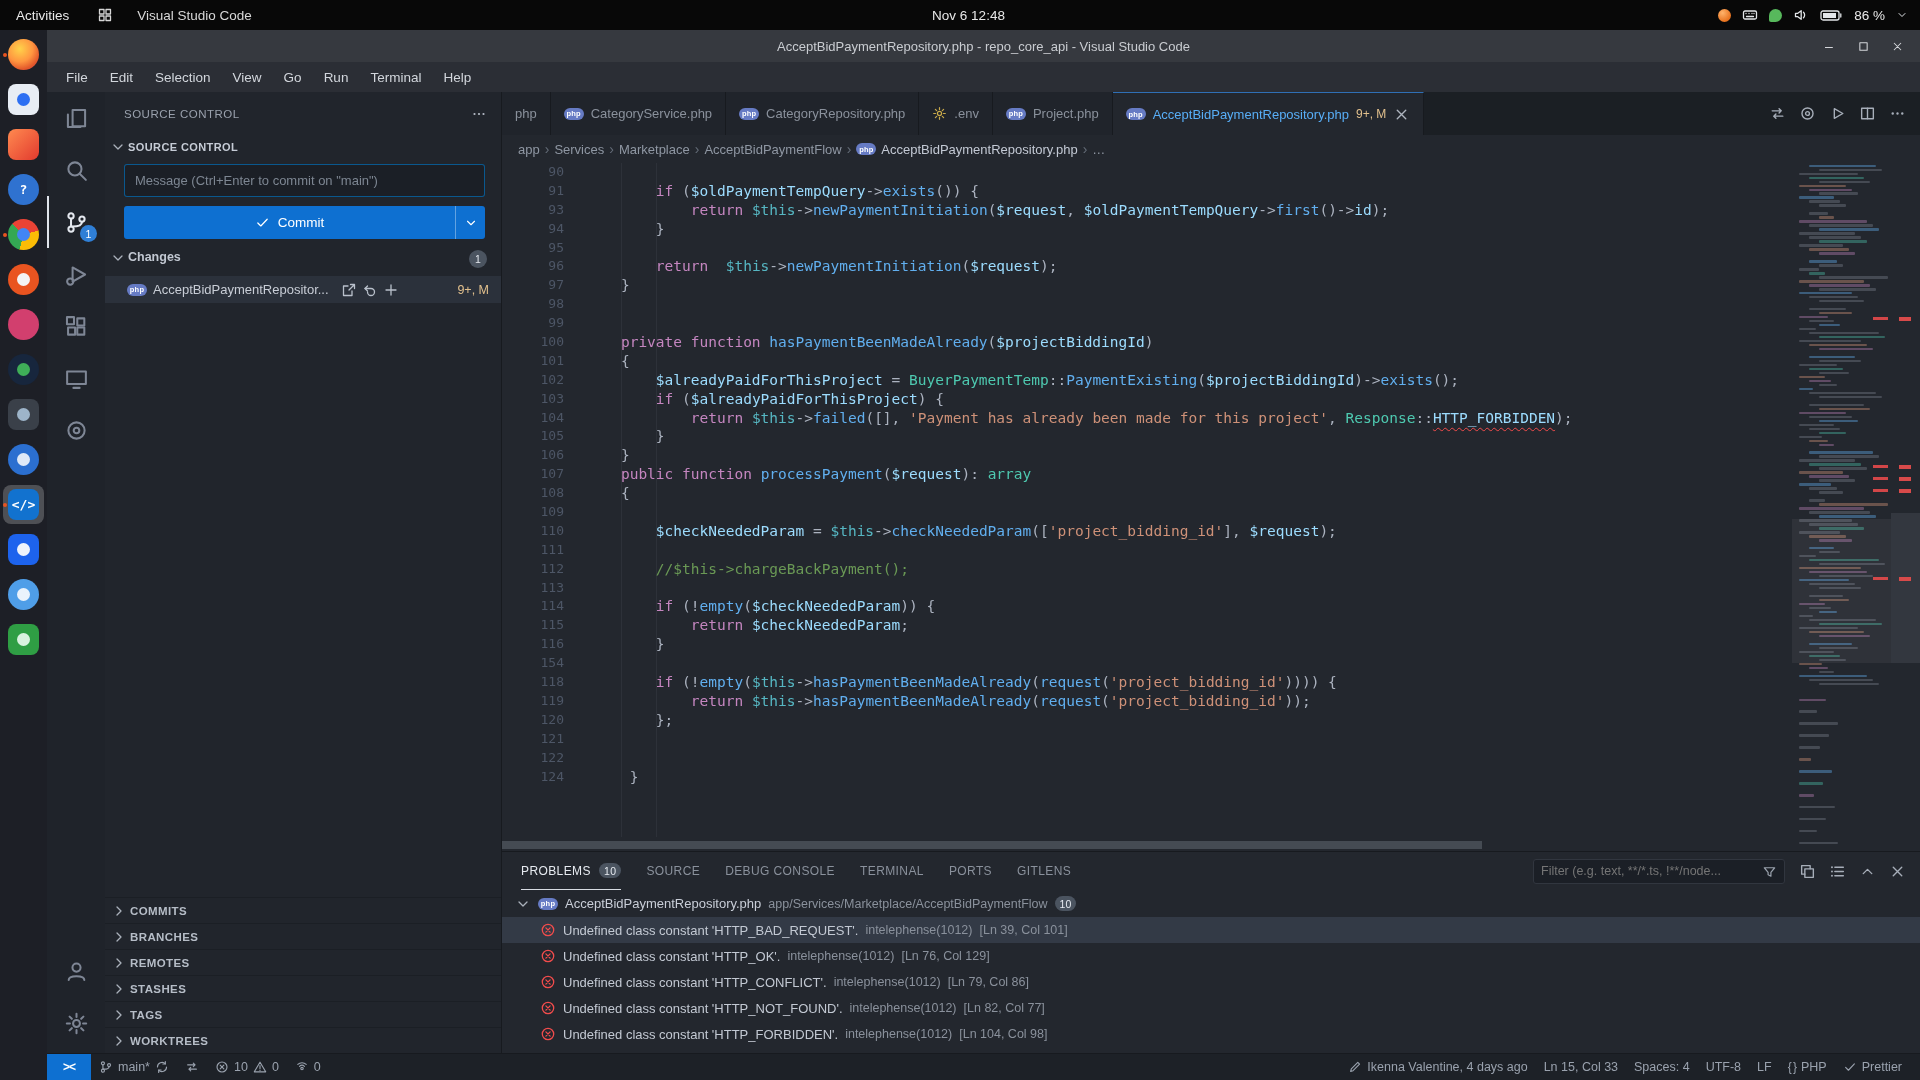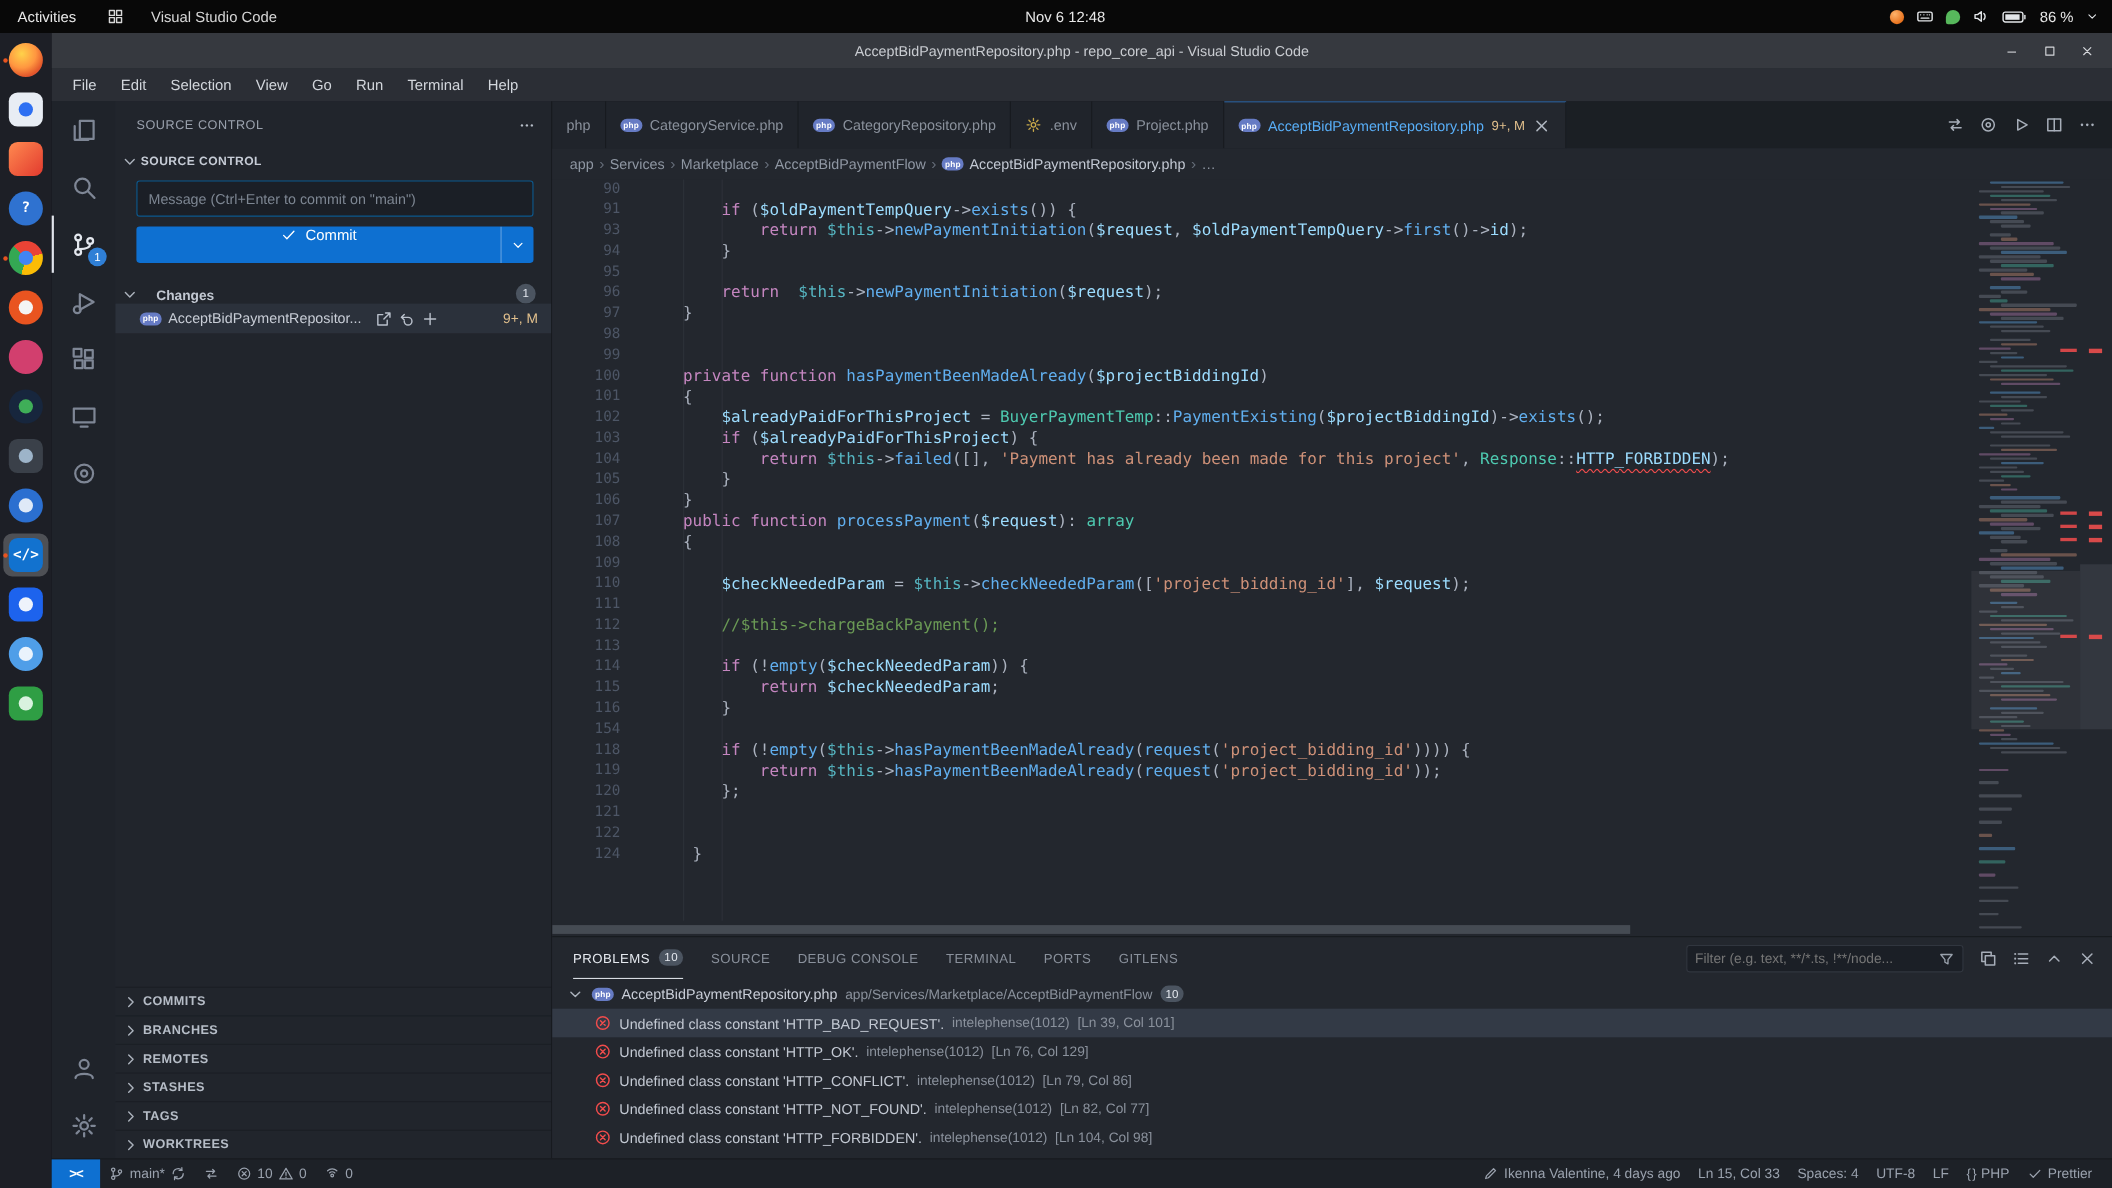--- a/index.html
+++ b/index.html
@@ -55,25 +55,25 @@
   .ab-bottom{margin-top:auto;padding-bottom:4px;display:flex;flex-direction:column;align-items:center;}
 
   
   .sidebar{width:397px;flex:none;background:#21252c;border-right:1px solid #171a1f;display:flex;flex-direction:column;min-height:0;color:#aab1bb;}
   .sb-title{height:43px;flex:none;display:flex;align-items:center;padding:0 14px 0 19px;font-size:11.5px;letter-spacing:.5px;color:#9aa1ad;}
   .sb-title .ic{margin-left:auto;color:#b6bdc7;}
   .scm-header{height:24px;flex:none;display:flex;align-items:center;gap:2px;padding-left:5px;font-size:11px;font-weight:bold;letter-spacing:.4px;color:#c6ccd6;}
   .scm-input{display:block;flex:none;height:33px;margin:5px 16px 9px 19px;background:#1b1f26;border:1px solid rgba(0,127,212,.60);border-radius:3px;outline:none;color:#c8cdd6;font-family:"Liberation Sans",sans-serif;font-size:13px;padding:0 10px;}
   .scm-input::placeholder{color:#7d8692;}
   .commit-btn{flex:none;height:33px;margin:0 16px 11px 19px;display:flex;border-radius:3px;overflow:hidden;background:#0e70d1;}
-  .cb-main{flex:1;display:flex;justify-content:center;gap:8px;color:#fff;font-size:13.5px;border-right:1px solid rgba(255,255,255,.35);}
+  .cb-main{flex:1;display:flex;align-items:center;justify-content:center;gap:8px;color:#fff;font-size:13.5px;border-right:1px solid rgba(255,255,255,.35);}
   .cb-main .ic{width:15px;height:15px;}
   .cb-arrow{width:29px;display:flex;align-items:center;justify-content:center;color:#fff;}
   .cb-arrow .ic{width:14px;height:14px;}
-  .changes-row{height:26px;flex:none;display:flex;align-items:flex-end;gap:16px;padding:0 14px 0 5px;font-size:12.5px;font-weight:bold;color:#c2c8d2;}
+  .changes-row{height:26px;flex:none;display:flex;align-items:flex-start;gap:2px;padding:0 14px 0 5px;font-size:12.5px;font-weight:bold;color:#c2c8d2;}
   .badge-circle{margin-left:auto;min-width:18px;height:18px;border-radius:50%;background:#4b5460;color:#e3e7ee;font-size:10.5px;font-weight:normal;display:flex;align-items:center;justify-content:center;}
   .file-row{height:27px;flex:none;display:flex;align-items:center;gap:6px;padding:0 12px 0 22px;background:#2b313b;font-size:13px;color:#c8cdd6;}
   .file-actions{display:flex;align-items:center;gap:5px;margin-left:6px;color:#b9c0cb;}
   .file-actions .ic{width:16px;height:16px;}
   .file-status{margin-left:auto;color:#e2c08d;font-size:12.5px;}
   .sb-spacer{flex:1;}
   .sb-sections{flex:none;}
   .sec{height:26px;display:flex;align-items:center;gap:3px;padding-left:6px;font-size:11.5px;font-weight:bold;letter-spacing:.4px;color:#b6bdc7;border-top:1px solid #1b1f25;}
   .sec .ic,.scm-header .ic,.changes-row .ic{width:16px;height:16px;color:#aab1bb;}
 

